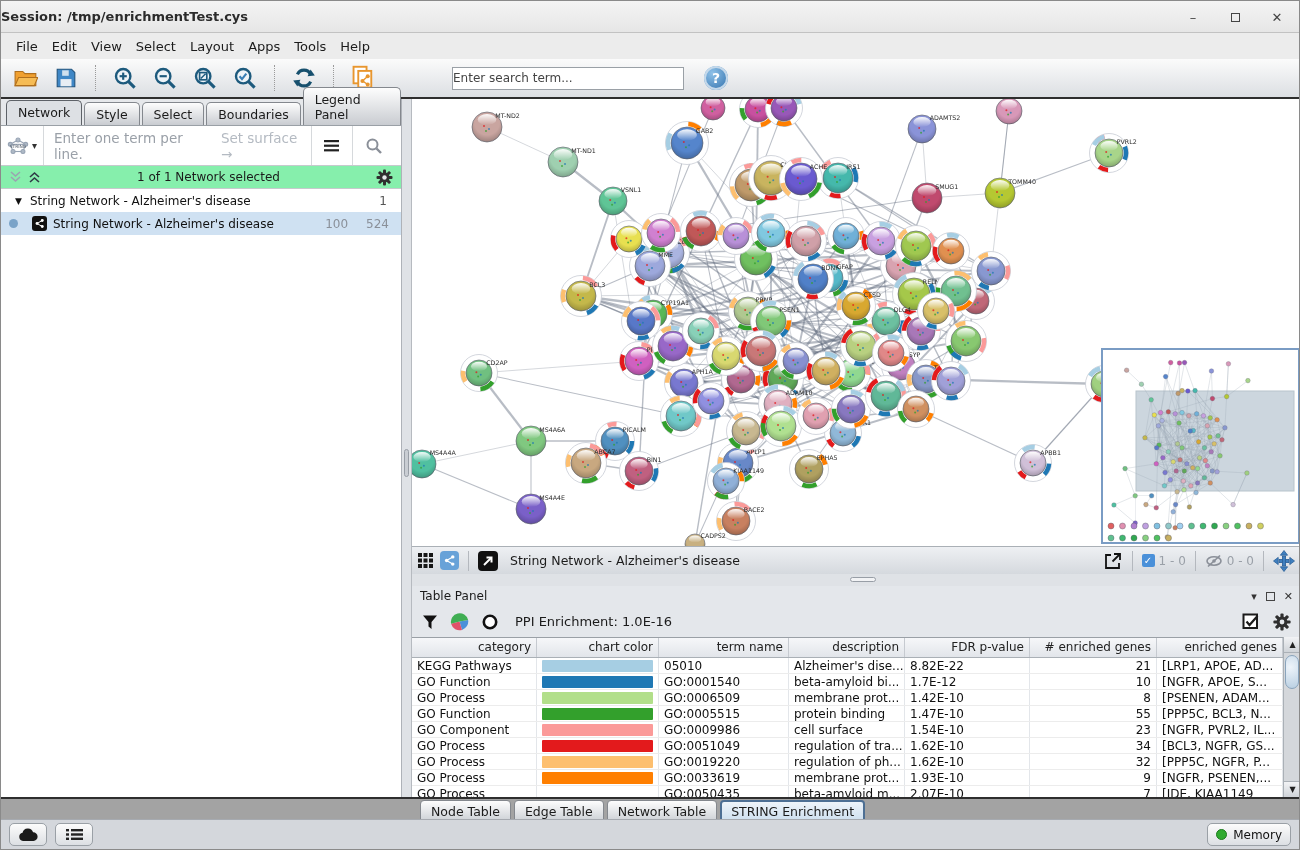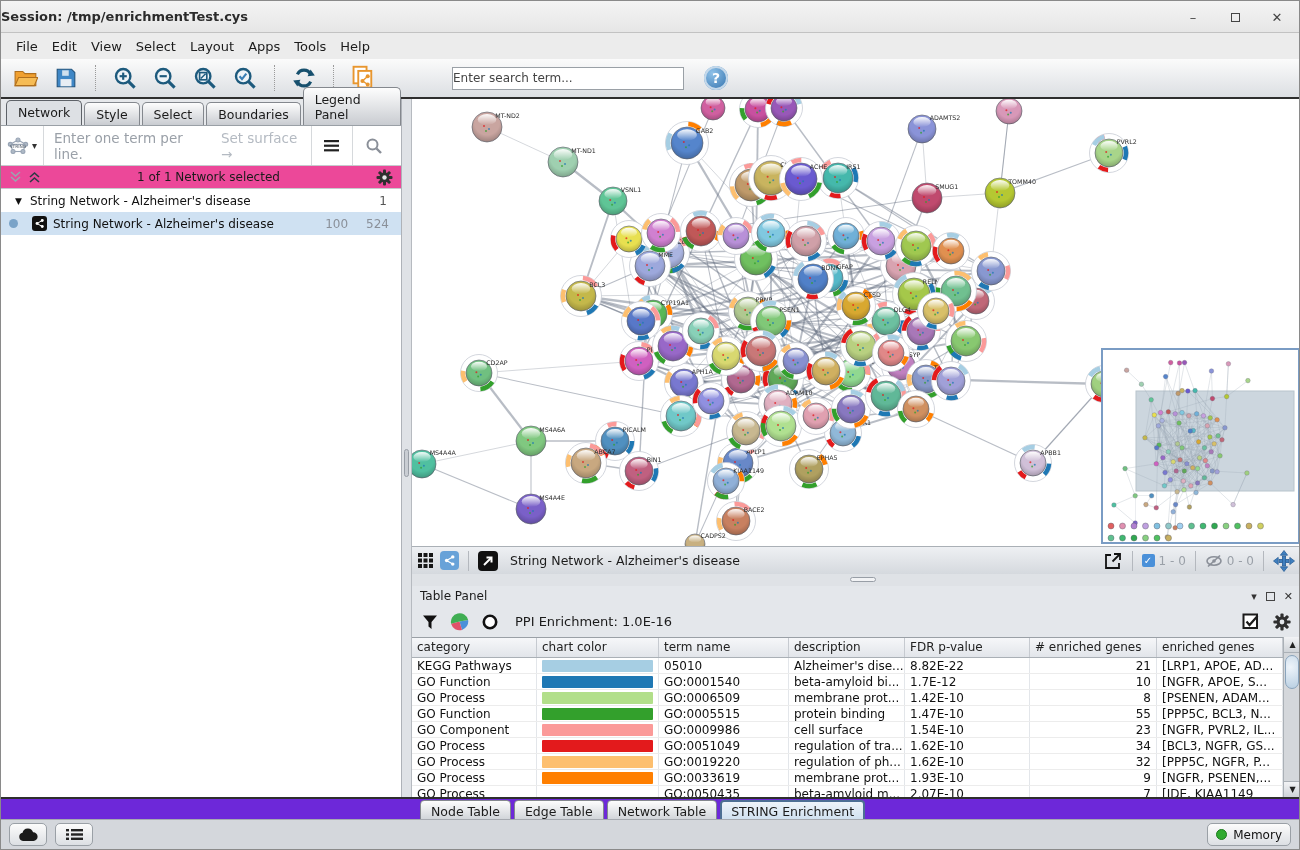--- a/index.html
+++ b/index.html
@@ -42,21 +42,21 @@
   .cp-tab{padding:4px 11px 3px;border:1px solid #84888e;border-bottom:none;border-radius:5px 5px 0 0;
     background:linear-gradient(#fdfdfd,#c9ccd1);font-size:12.5px;color:#1b1b1b;}
   .cp-tab.active{background:#dde0e4;padding-bottom:5px;border-color:#5e6268;}
   .string-bar{height:41px;background:#fff;border-top:1px solid #9aa0a6;border-bottom:1px solid #c6cacd;
     display:flex;align-items:center;padding:0 6px;}
   .string-logo{display:flex;align-items:center;gap:3px;padding-right:6px;border-right:1px solid #d6d9dc;height:100%;}
   .string-input{flex:1;padding:0 10px;color:#9aa0a8;font-size:13.5px;display:flex;gap:26px;}
   .string-species{color:#b4bac2;}
   .string-actions{display:flex;align-items:center;height:100%;}
   .string-actions .sa{padding:0 12px;height:100%;display:flex;align-items:center;border-left:1px solid #d6d9dc;}
-  .net-sel-row{height:23px;background:#ec4899;border-bottom:1px solid #c6cacd;display:flex;align-items:center;padding:0 8px;}
+  .net-sel-row{height:23px;background:#86efac;border-bottom:1px solid #c6cacd;display:flex;align-items:center;padding:0 8px;}
   .net-sel-row .ns-text{flex:1;text-align:center;font-size:12px;color:#1b1b1b;}
   .tree{background:#fff;height:613px;}
   .tree-row{height:23px;display:flex;align-items:center;font-size:12px;color:#111;}
   .tree-row.collection{padding-left:14px;}
   .tree-row .count1{margin-left:auto;margin-right:14px;color:#555;}
   .tree-row.netrow{background:#cfe1f2;padding-left:8px;}
   .sel-dot{width:9px;height:9px;border-radius:50%;background:#7aa3c8;margin-right:14px;}
   .net-icon{width:15px;height:15px;border-radius:3px;background:#111;margin-right:6px;display:flex;align-items:center;justify-content:center;}
   .nums{margin-left:auto;margin-right:12px;color:#8a9099;display:flex;gap:18px;}
   .tri{font-size:9px;margin-right:8px;color:#111;}
@@ -77,34 +77,34 @@
   .h-splitter{position:absolute;left:0;top:475px;width:889px;height:12px;background:#dfe2e6;}
   .h-handle{position:absolute;left:438px;top:3px;width:26px;height:5px;border-radius:3px;background:#f2f3f5;border:1px solid #989ea6;}
   
   .table-panel{position:absolute;left:0;top:487px;width:889px;height:211px;background:#e4e7eb;}
   .tp-header{height:20px;display:flex;align-items:center;padding:0 8px;font-size:12px;color:#1b1b1b;}
   .tp-header .ph-icons{margin-left:auto;display:flex;gap:9px;align-items:center;color:#333;font-size:11px;}
   .tp-toolbar{height:31px;display:flex;align-items:center;gap:12px;padding:0 10px;}
   .tp-toolbar .ppi{font-size:13px;color:#1b1b1b;margin-left:4px;}
   .tp-right{margin-left:auto;display:flex;gap:14px;align-items:center;}
   .tbl{position:absolute;left:0;top:51px;width:871px;height:160px;background:#fff;border-top:1px solid #9aa0a6;overflow:hidden;}
-  .tbl-colhead{display:flex;height:20px;background:linear-gradient(#f6f7f9,#e2e5ea);border-bottom:1px solid #aab0b6;}
+  .tbl-colhead{display:flex;height:20px;background:linear-gradient(#f6f7f9,#e2e5ea);border-bottom:1px solid #aab0b6;text-align:right;}
   .tbl-colhead .col{padding:2px 5px;font-size:12px;color:#222;border-right:1px solid #c6cad0;overflow:hidden;white-space:nowrap;}
   .tbl-rows{height:140px;overflow:hidden;}
   .trow{display:flex;height:16px;border-bottom:1px solid #ececec;background:#fff;}
   .trow .cell{padding:0 5px;font-size:12px;line-height:16px;color:#111;border-right:1px solid #e3e6ea;overflow:hidden;white-space:nowrap;}
   .cell.num{text-align:right;}
   .cbar{height:12px;margin-top:2px;width:100%;border-radius:1px;}
   .tbl-scroll{position:absolute;right:0;top:51px;width:18px;height:160px;background:#d4d7db;border-left:1px solid #aab0b6;}
   .sc-btn{height:16px;display:flex;align-items:center;justify-content:center;font-size:8px;color:#222;background:linear-gradient(#f2f3f5,#cfd3d8);border-bottom:1px solid #aab0b6;}
   .sc-btn.bottom{position:absolute;bottom:0;width:100%;border-top:1px solid #aab0b6;border-bottom:none;}
   .sc-thumb{position:absolute;top:18px;left:1px;width:14px;height:34px;border-radius:8px;
     background:radial-gradient(circle at 35% 35%,#eef4fa,#b9cfe2);border:1px solid #8aa4bc;}
   
-  .bottom-strip{position:absolute;left:0;top:796px;width:100%;height:24px;background:#6d28d9;border-top:2px solid #2e2e2e;}
+  .bottom-strip{position:absolute;left:0;top:796px;width:100%;height:24px;background:#a3a3a3;border-top:2px solid #2e2e2e;}
   .bt-tabs{position:absolute;left:419px;top:1px;display:flex;gap:3px;}
   .bt-tab{padding:3px 10px 2px;border:1px solid #84888e;border-radius:4px 4px 0 0;
     background:linear-gradient(#fdfdfd,#cdd1d6);font-size:12.5px;color:#1b1b1b;}
   .bt-tab.active{background:linear-gradient(#eef4fa,#cfe0ef);border:2px solid #4d6f94;padding:2px 9px 1px;}
   
   .statusbar{position:absolute;left:0;bottom:0;width:100%;height:30px;background:#d4d7dc;border-top:1px solid #a6aab0;
     display:flex;align-items:center;padding:0 8px;gap:8px;}
   .sb-btn{height:23px;min-width:38px;border:1px solid #9aa0a6;border-radius:5px;
     background:linear-gradient(#fcfcfc,#dcdfe3);display:flex;align-items:center;justify-content:center;gap:6px;padding:0 8px;}
   .memory-btn{margin-left:auto;font-size:12px;color:#111;}

